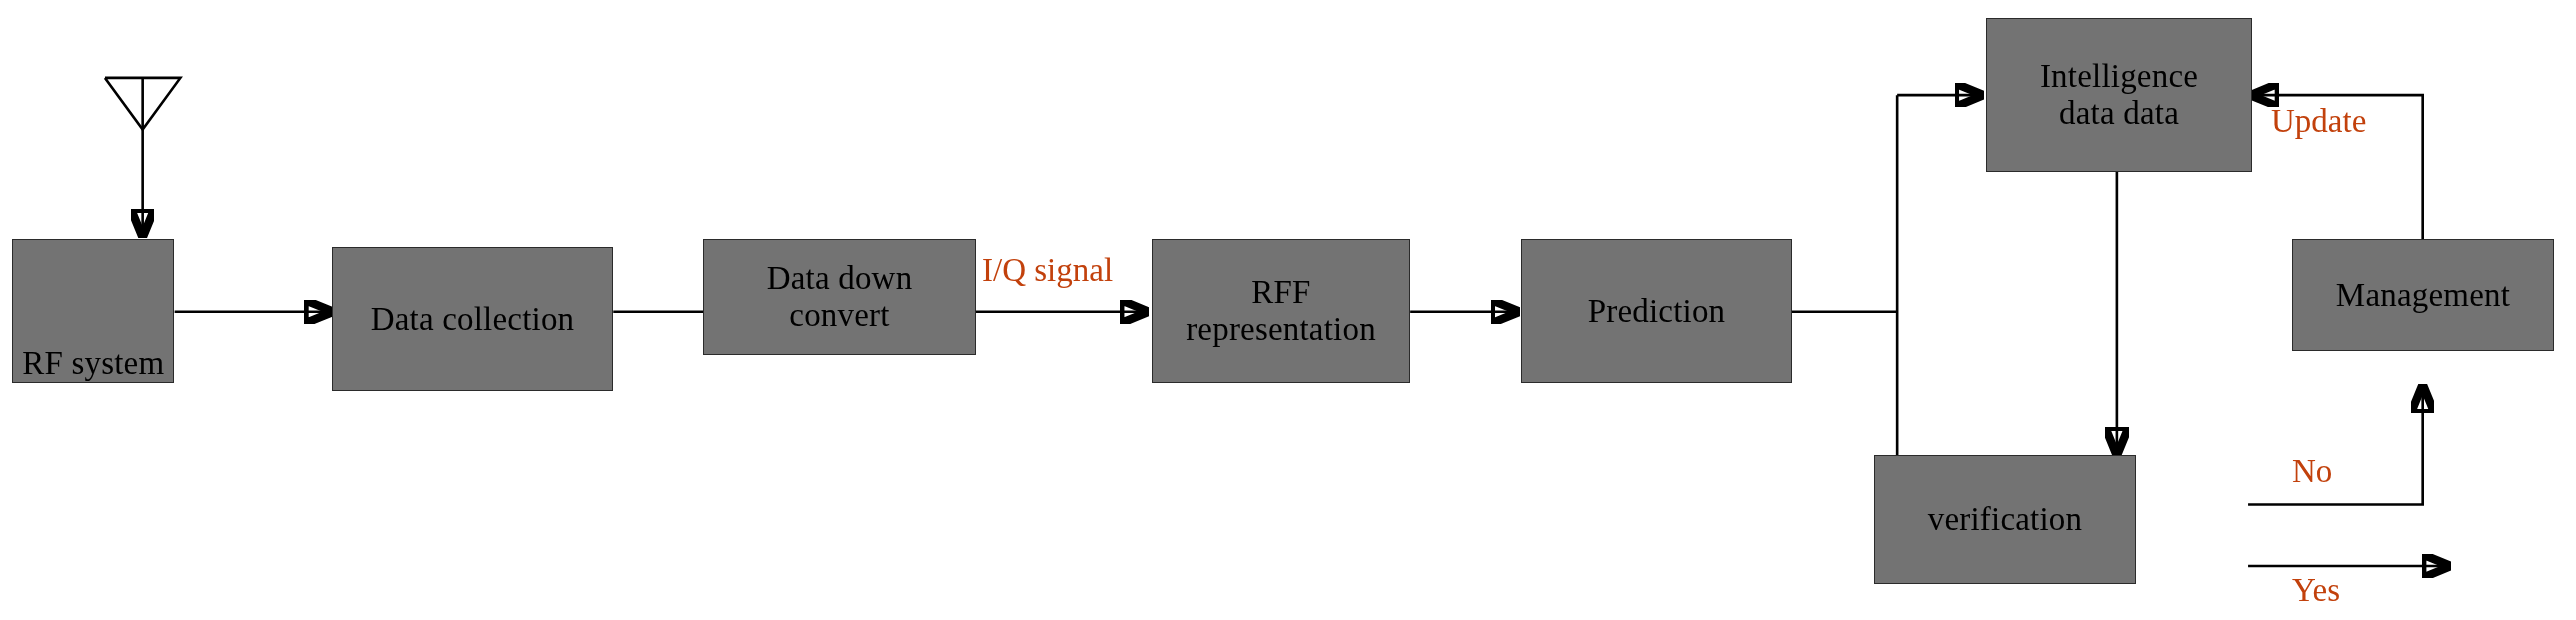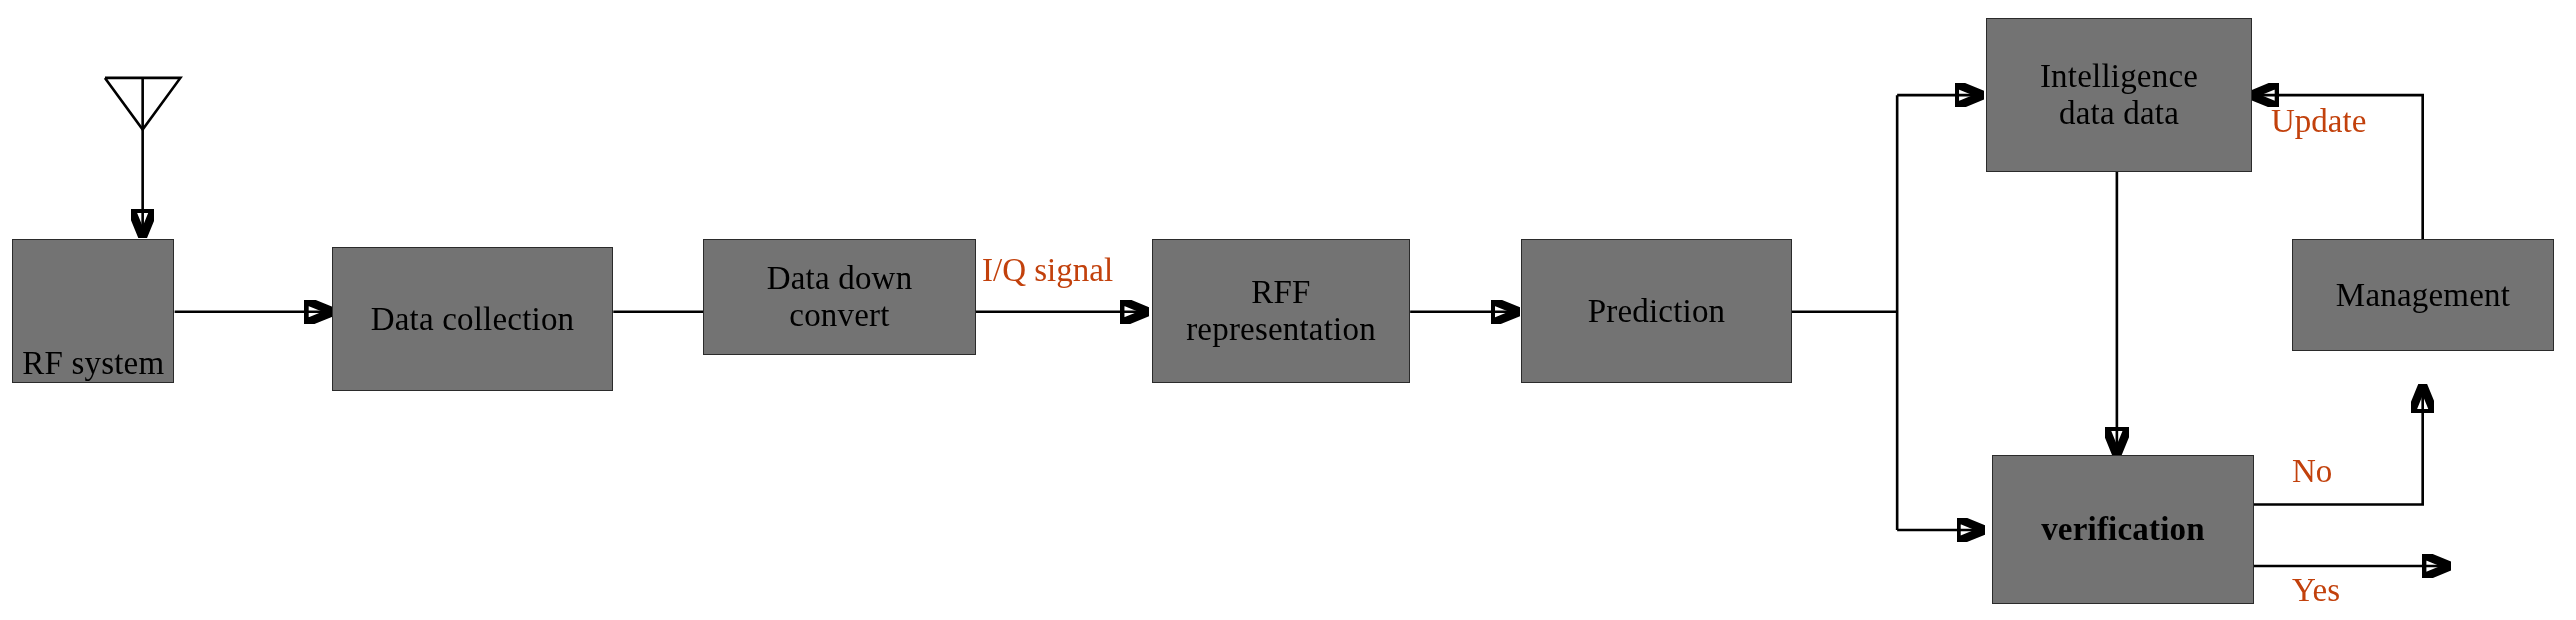--- a/index.html
+++ b/index.html
@@ -123,21 +123,21 @@
 
   <div class="node" style="left:1986px; top:18px; width:266px; height:154px; flex-direction:column;">
     <span class="label">Intelligence</span>
     <span class="label">data data</span>
   </div>
 
   <div class="node" style="left:2292px; top:239px; width:262px; height:112px;">
     <span class="label">Management</span>
   </div>
 
-  <div class="node" style="left:1992px; top:455px; width:262px; height:149px;font-weight:bold;">
+  <div class="node" style="left:1874px; top:455px; width:262px; height:129px;">
     <span class="label">verification</span>
   </div>
 
   <div class="edge-label" style="left:982px; top:254px;">I/Q signal</div>
 
   <div class="edge-label" style="left:2271px; top:105px;">Update</div>
 
   <div class="edge-label" style="left:2292px; top:455px;">No</div>
 
   <div class="edge-label" style="left:2292px; top:574px;text-align:center;">Yes</div>

